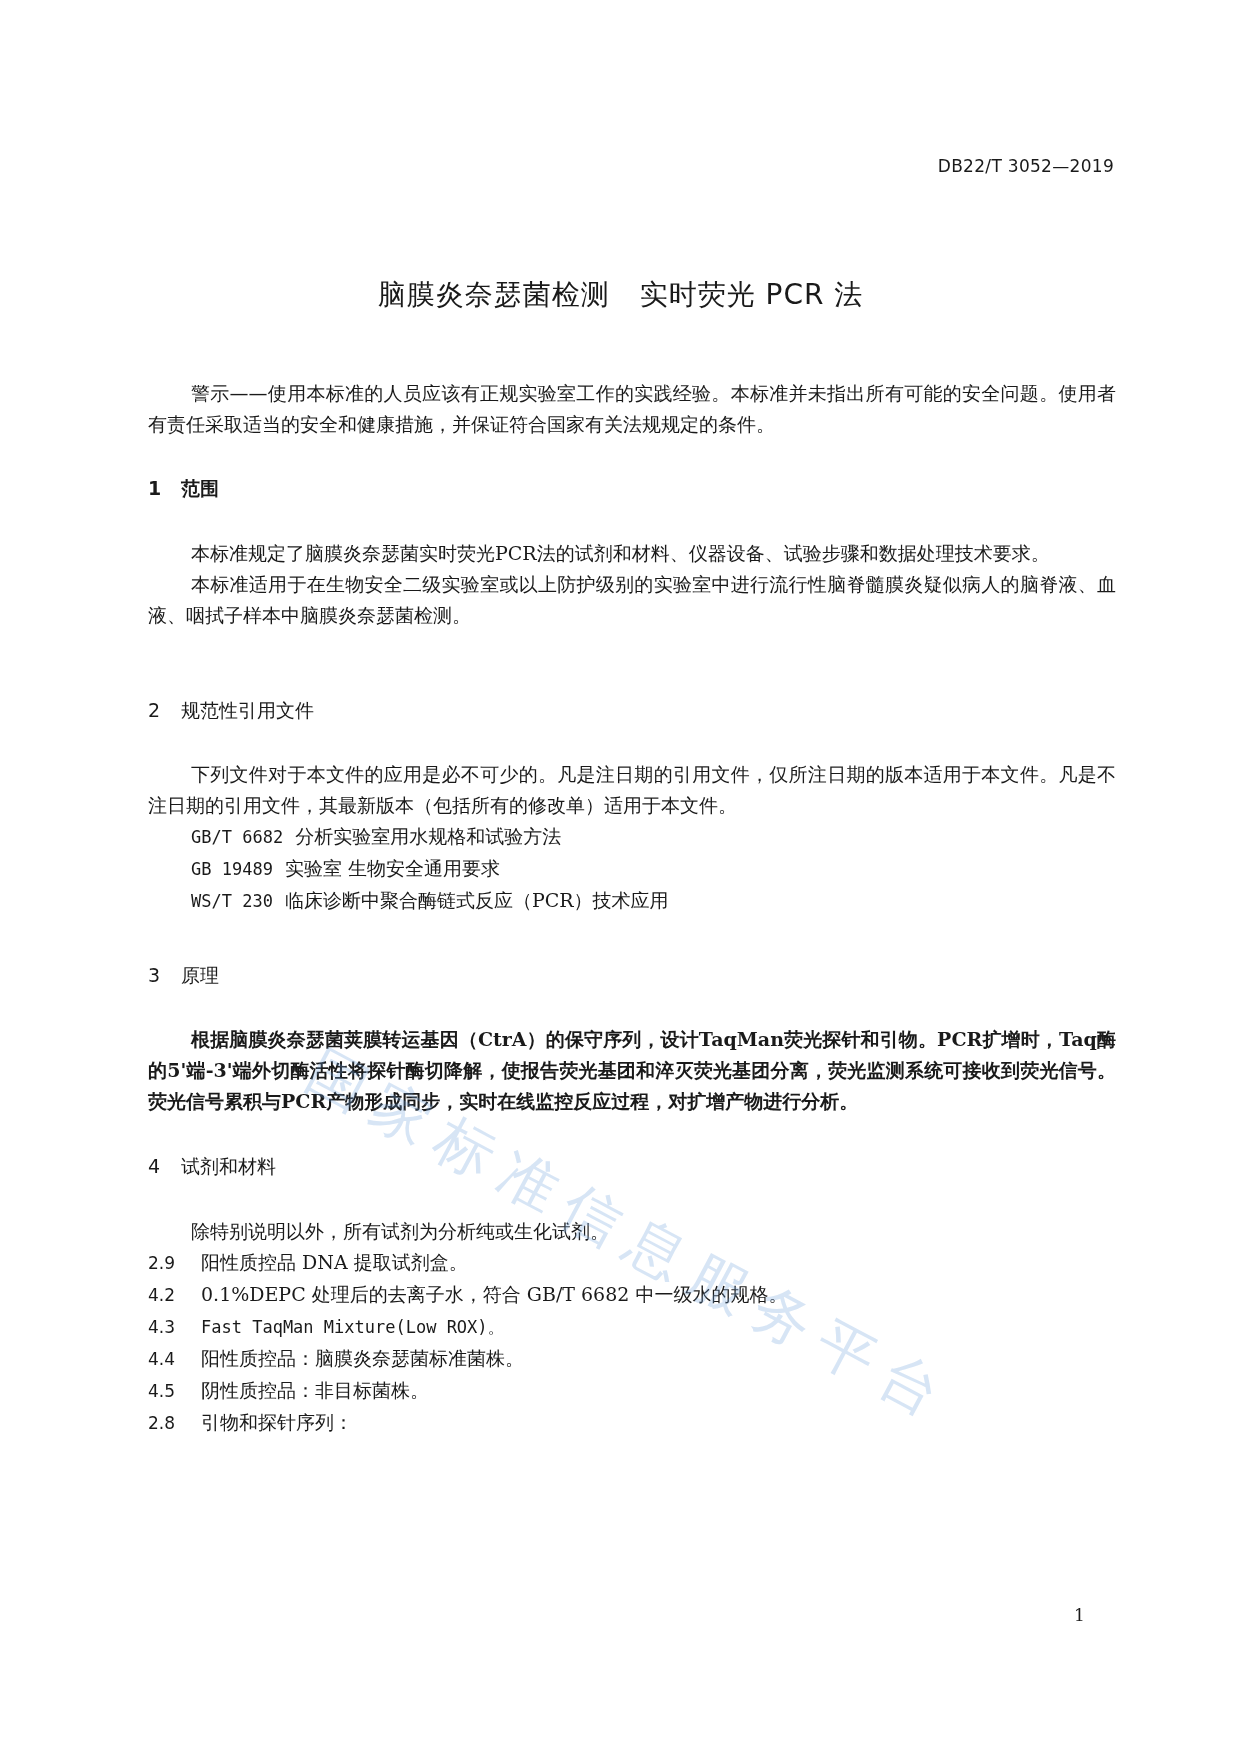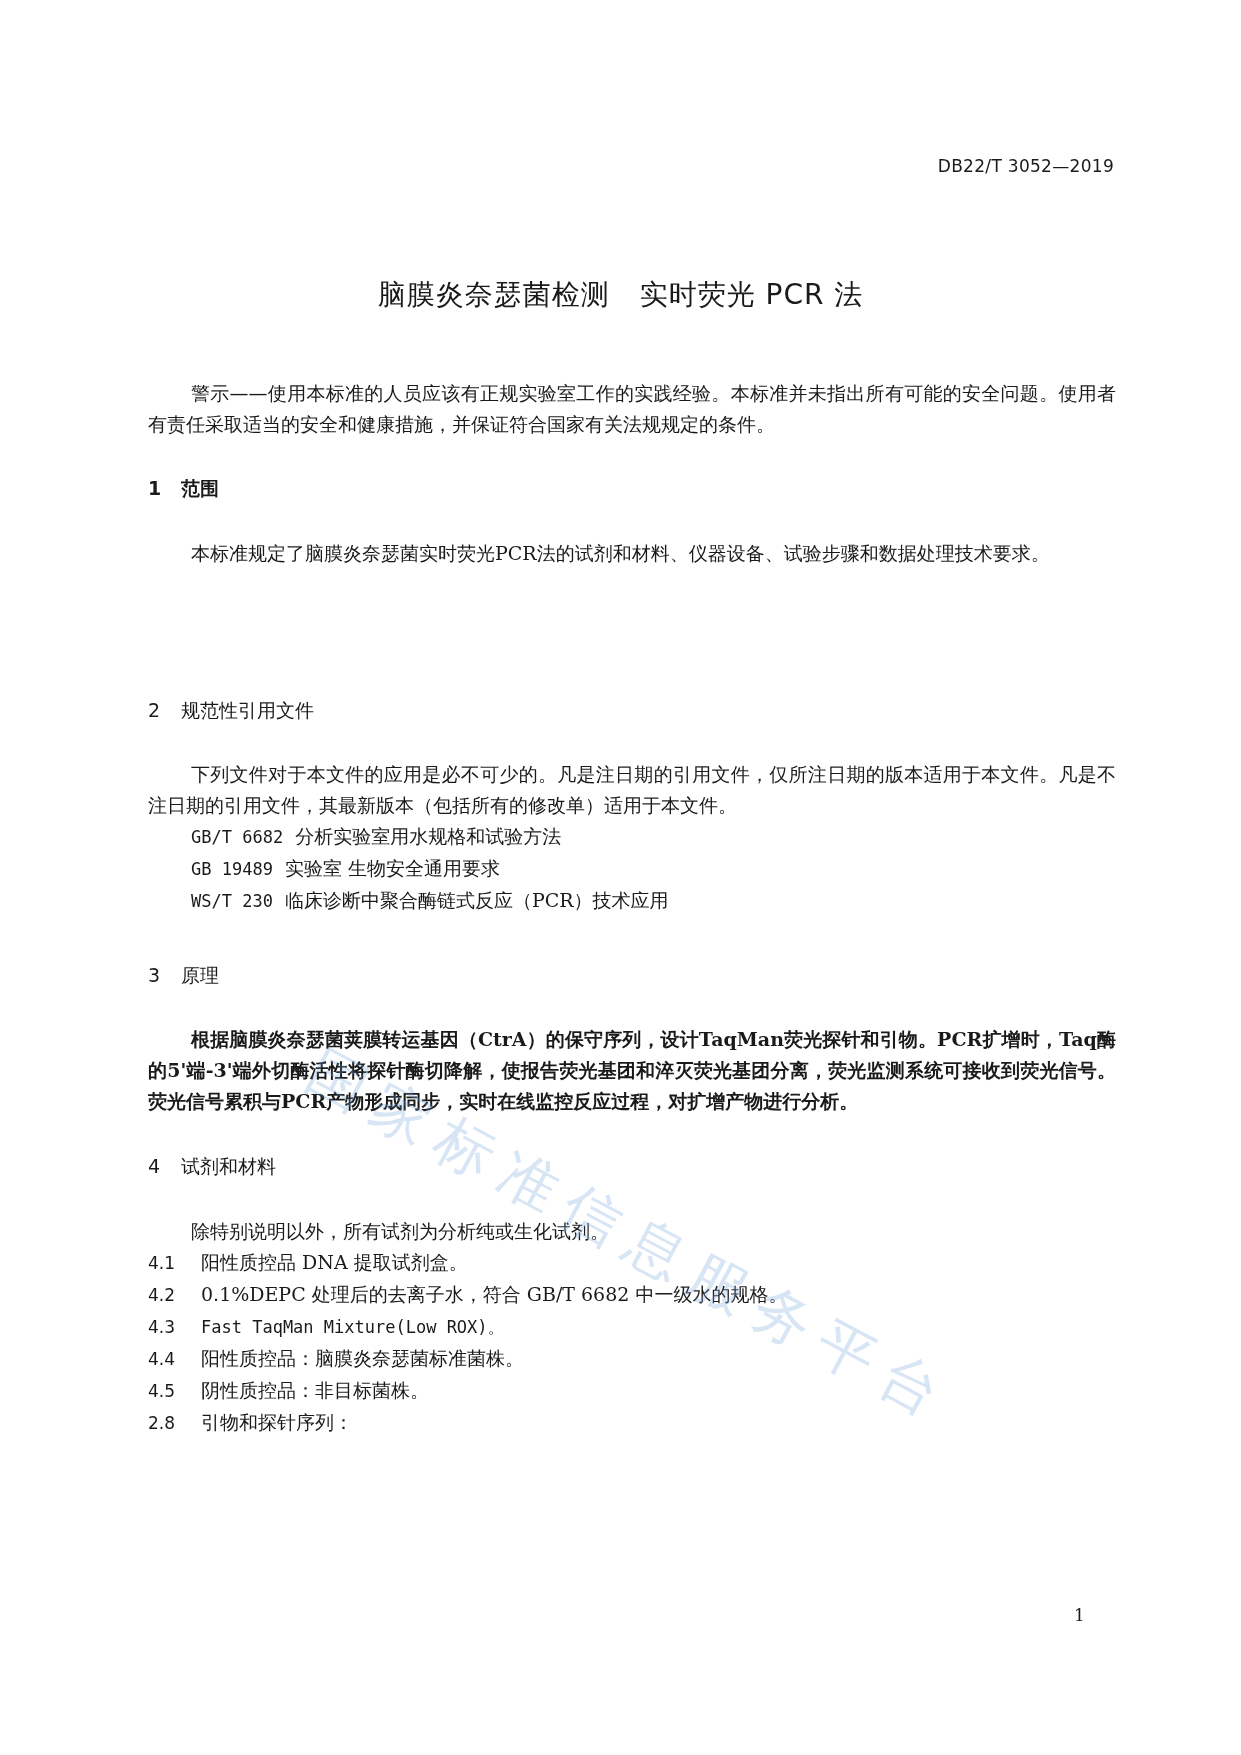--- a/index.html
+++ b/index.html
@@ -41,20 +41,21 @@
 
   <div class="block warn" style="top:370px;">
     <p class="para">警示——使用本标准的人员应该有正规实验室工作的实践经验。本标准并未指出所有可能的安全问题。使用者有责任采取适当的安全和健康措施，并保证符合国家有关法规规定的条件。</p>
   </div>
 
   <div class="heading" style="top:468px;font-weight:bold;">
     <span class="num">1</span><span>范围</span>
   </div>
   <div class="block" style="top:530px;">
     <p class="para">本标准规定了脑膜炎奈瑟菌实时荧光PCR法的试剂和材料、仪器设备、试验步骤和数据处理技术要求。</p>
+    <p class="para">本标准适用于在生物安全二级实验室或以上防护级别的实验室中进行流行性脑脊髓膜炎疑似病人的脑脊液、血液、咽拭子样本中脑膜炎奈瑟菌检测。</p>
   </div>
 
   <div class="heading" style="top:690px;">
     <span class="num">2</span><span>规范性引用文件</span>
   </div>
   <div class="block" style="top:751px;">
     <p class="para">下列文件对于本文件的应用是必不可少的。凡是注日期的引用文件，仅所注日期的版本适用于本文件。凡是不注日期的引用文件，其最新版本（包括所有的修改单）适用于本文件。</p>
     <p class="ref-line"><span class="code">GB/T 6682</span>  <span>分析实验室用水规格和试验方法</span></p>
     <p class="ref-line"><span class="code">GB 19489</span>  <span>实验室 生物安全通用要求</span></p>
     <p class="ref-line"><span class="code">WS/T 230</span>  <span>临床诊断中聚合酶链式反应（PCR）技术应用</span></p>
@@ -65,21 +66,21 @@
   </div>
   <div class="block" style="top:1016px;font-weight:bold;">
     <p class="para">根据脑膜炎奈瑟菌荚膜转运基因（CtrA）的保守序列，设计TaqMan荧光探针和引物。PCR扩增时，Taq酶的5'端-3'端外切酶活性将探针酶切降解，使报告荧光基团和淬灭荧光基团分离，荧光监测系统可接收到荧光信号。荧光信号累积与PCR产物形成同步，实时在线监控反应过程，对扩增产物进行分析。</p>
   </div>
 
   <div class="heading" style="top:1146px;">
     <span class="num">4</span><span>试剂和材料</span>
   </div>
   <div class="block" style="top:1208px;">
     <p class="para">除特别说明以外，所有试剂为分析纯或生化试剂。</p>
-    <p class="item"><span class="num">4.1</span><span>阳性质控品 DNA 提取试剂盒。</span></p>
+    <p class="item"><span class="num">2.9</span><span>阳性质控品 DNA 提取试剂盒。</span></p>
     <p class="item"><span class="num">4.2</span><span>0.1%DEPC 处理后的去离子水，符合 GB/T 6682 中一级水的规格。</span></p>
     <p class="item"><span class="num">4.3</span><span class="mono">Fast TaqMan Mixture(Low ROX)。</span></p>
     <p class="item"><span class="num">4.4</span><span>阳性质控品：脑膜炎奈瑟菌标准菌株。</span></p>
     <p class="item"><span class="num">4.5</span><span>阴性质控品：非目标菌株。</span></p>
     <p class="item"><span class="num">2.8</span><span>引物和探针序列：</span></p>
   </div>
 
   <div class="watermark">国家标准信息服务平台</div>
 
   <div class="page-num">1</div>

